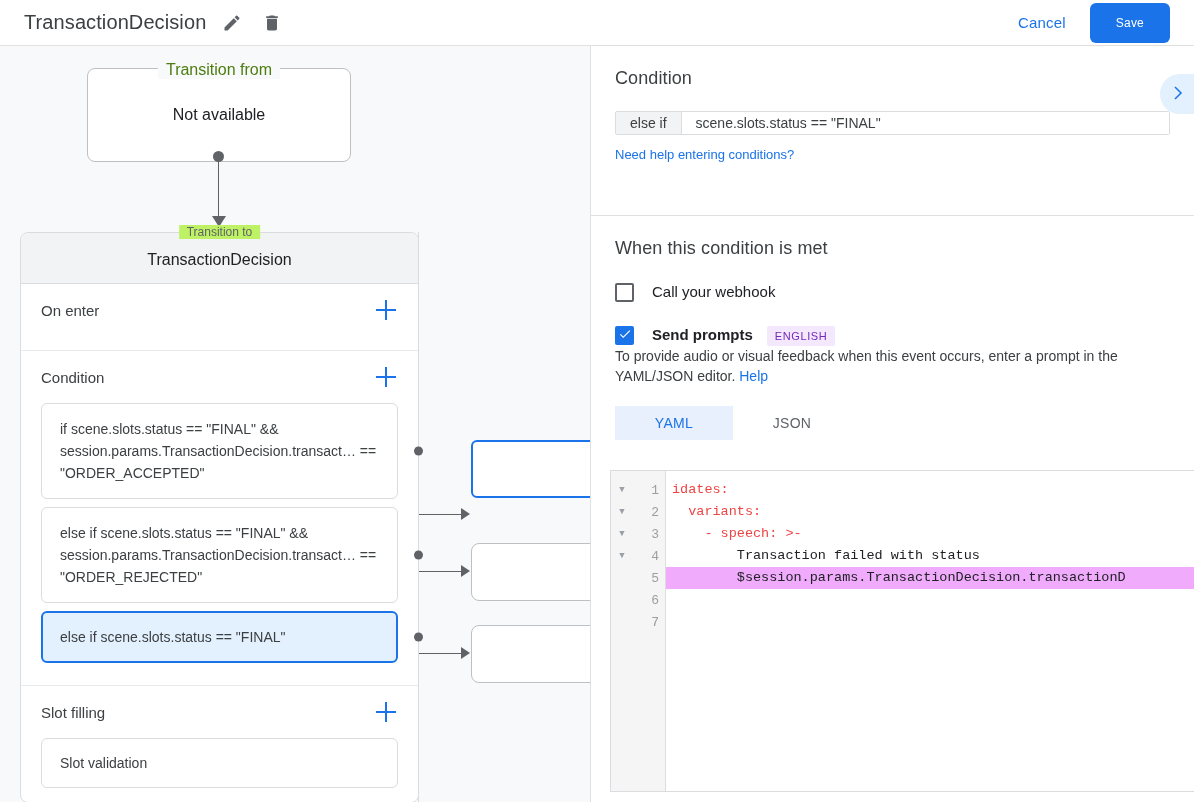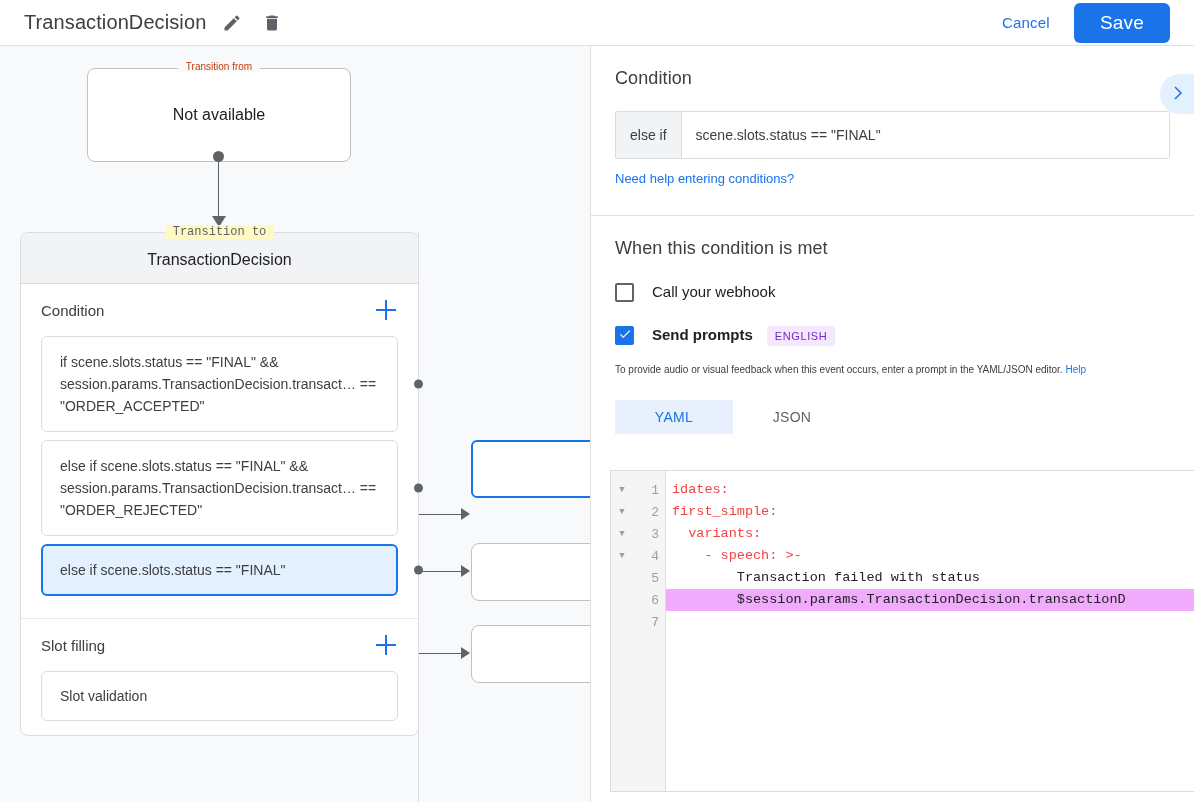--- a/index.html
+++ b/index.html
@@ -29,21 +29,21 @@
     border-radius: 50%; cursor: pointer;
   }
   .icon-btn svg { display: block; }
   .topbar-spacer { flex: 1; }
   .btn-cancel {
     color: #1a73e8; font-size: 15px; background: none; border: none;
     padding: 8px 14px; border-radius: 4px; cursor: pointer;
     font-family: inherit; letter-spacing: .2px;
   }
   .btn-save {
-    background: #1a73e8; color: #fff; font-size: 19px; border: none;
+    background: #1a73e8; color: #fff; font-size: 12px; border: none;
     padding: 0 26px; height: 40px; border-radius: 6px; cursor: pointer;
     margin-left: 10px; margin-right: 24px; font-family: inherit;
     letter-spacing: .2px;
   }
 
   
   .canvas {
     position: absolute; left: 0; top: 46px; width: 590px; height: 756px;
     background: #f8f9fa; overflow: hidden;
   }
@@ -51,21 +51,21 @@
   
   .node {
     position: absolute;
     border: 1px solid #bdc1c6;
     border-radius: 8px;
     background: #ffffff;
   }
   .node-legend {
     position: absolute; top: -8px; left: 50%; transform: translateX(-50%);
     background: #f8f9fa; padding: 0 8px;
-    font-size: 10px; color: #c2410c; white-space: nowrap;
+    font-size: 16px; color: #4d7c0f; white-space: nowrap;
   }
   #transition-from {
     left: 87px; top: 22px; width: 264px; height: 94px;
     display: flex; align-items: center; justify-content: center;
   }
   #transition-from .na { font-size: 16px; color: #202124; }
 
   .arrow-line {
     position: absolute; left: 218px; top: 110px;
     width: 1px; height: 68px; background: #5f6368;
@@ -87,21 +87,21 @@
     position: absolute; left: 20px; top: 186px; width: 399px;
     border: 1px solid #dadce0; border-radius: 8px; background: #fff;
   }
   .scene-head {
     background: #f1f3f4; border-bottom: 1px solid #dadce0;
     border-radius: 8px 8px 0 0;
     padding: 18px 0 14px; text-align: center; position: relative;
   }
   .scene-head .legend {
     position: absolute; top: -8px; left: 50%; transform: translateX(-50%);
-    background: #fef9c3; padding: 0 8px; font-size: 12px; color: #5f6368; font-family: Liberation Mono, monospace;
+    background: #bef264; padding: 0 8px; font-size: 12px; color: #5f6368;
   }
   .scene-title { font-size: 16px; color: #202124; }
   .scene-sub { font-size: 12px; color: #5f6368; margin-top: 5px; }
 
   .section { border-bottom: 1px solid #e8eaed; padding: 0 0 14px; }
   .section:last-child { border-bottom: none; }
   .section-head {
     display: flex; align-items: center; justify-content: space-between;
     height: 52px; padding: 0 20px;
   }
@@ -159,21 +159,21 @@
   
   .panel {
     position: absolute; left: 590px; top: 46px; width: 604px; height: 756px;
     background: #ffffff; border-left: 1px solid #e0e0e0;
   }
   .panel-sec1 { padding: 22px 24px 0; border-bottom: 1px solid #e0e0e0; height: 170px; }
   .panel-h {
     font-size: 18px; color: #3c4043; letter-spacing: .1px;
   }
   .cond-row {
-    display: flex; margin-top: 22px; height: 48px;
+    display: flex; margin-top: 22px; height: 24px;
     border: 1px solid #dadce0; border-radius: 2px;
   }
   .cond-prefix {
     background: #f1f3f4; border-right: 1px solid #dadce0;
     display: flex; align-items: center; padding: 0 14px;
     font-size: 14px; color: #3c4043; white-space: nowrap;
   }
   .cond-input {
     flex: 1; border: none; outline: none; padding: 0 14px;
     font-size: 14px; color: #3c4043; font-family: inherit; background: #fff;
@@ -201,21 +201,21 @@
     background: #1a73e8; border-color: #1a73e8;
     display: flex; align-items: center; justify-content: center;
   }
   .cb-label { margin-left: 18px; font-size: 15px; color: #202124; font-weight: bold; }
   .cb-label.normal { font-weight: normal; }
   .badge {
     margin-left: 14px; background: #f3e8fd; color: #7627bb;
     font-size: 11px; letter-spacing: .6px; padding: 4px 8px; border-radius: 2px;
   }
   .desc {
-    margin-top: 14px; font-size: 10px; color: #3c4043; line-height: 20px;
+    font-size: 14px; color: #3c4043; line-height: 20px;
     max-width: 556px;
   }
   .desc a { color: #1a73e8; text-decoration: none; cursor: pointer; }
 
   .tabs { display: flex; margin-top: 20px; }
   .tab {
     height: 34px; min-width: 118px; display: flex; align-items: center;
     justify-content: center; font-size: 14px; color: #5f6368;
     cursor: pointer; letter-spacing: .3px;
   }
@@ -298,20 +298,26 @@
   <div class="target-box selected" style="left:471px; top:394px;"></div>
   <div class="target-box" style="left:471px; top:497px;"></div>
   <div class="target-box" style="left:471px; top:579px;"></div>
 
   <div class="scene-card">
     <div class="scene-head">
       <span class="legend">Transition to</span>
       <div class="scene-title">TransactionDecision</div>
     </div>
 
+    <div class="section">
+      <div class="section-head">
+        <span class="section-title">On enter</span>
+        <span class="plus"></span>
+      </div>
+    </div>
 
     <div class="section">
       <div class="section-head">
         <span class="section-title">Condition</span>
         <span class="plus"></span>
       </div>
       <div class="cond-item">
         <span>if scene.slots.status == "FINAL" &amp;&amp; session.params.TransactionDecision.transact… == "ORDER_ACCEPTED"</span>
         <span class="port"></span>
       </div>
@@ -413,20 +419,19 @@
         <span class="fold"></span>
         <span class="lnum">6</span>
       </div>
       <div class="g-row">
         <span class="fold"></span>
         <span class="lnum">7</span>
       </div>
     </div>
   <div class="code" id="codearea">
       <div class="c-row"><span class="k">idates:</span></div>
-      <div class="c-row"><span class="k">first_simple:</span></div>
       <div class="c-row"><span class="k">  variants:</span></div>
       <div class="c-row"><span class="k">    - speech: &gt;-</span></div>
       <div class="c-row"><span class="plain">        Transaction failed with status</span></div>
       <div class="c-row hl"><span class="plain">        $session.params.TransactionDecision.transactionD</span></div>
       <div class="c-row"><span class="plain"></span></div>
     </div>
 </div>
 
 </body></html>

